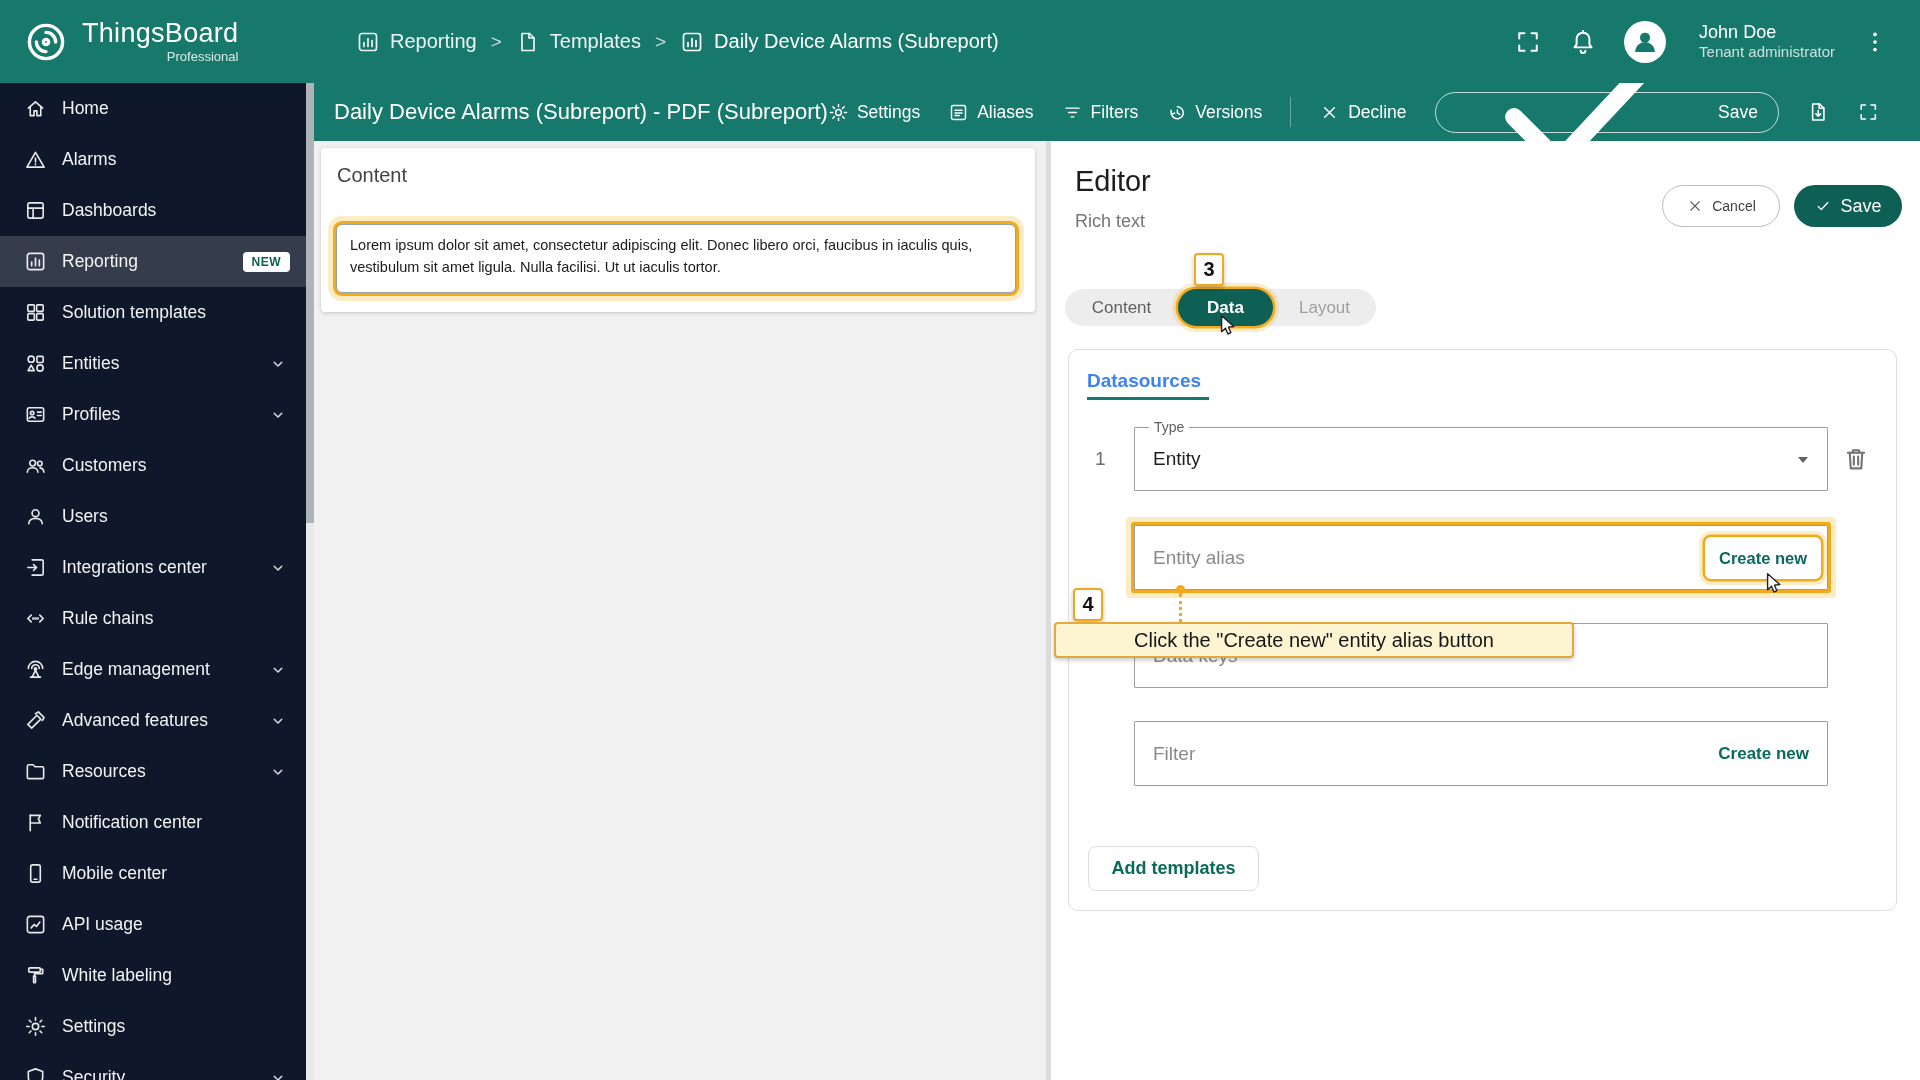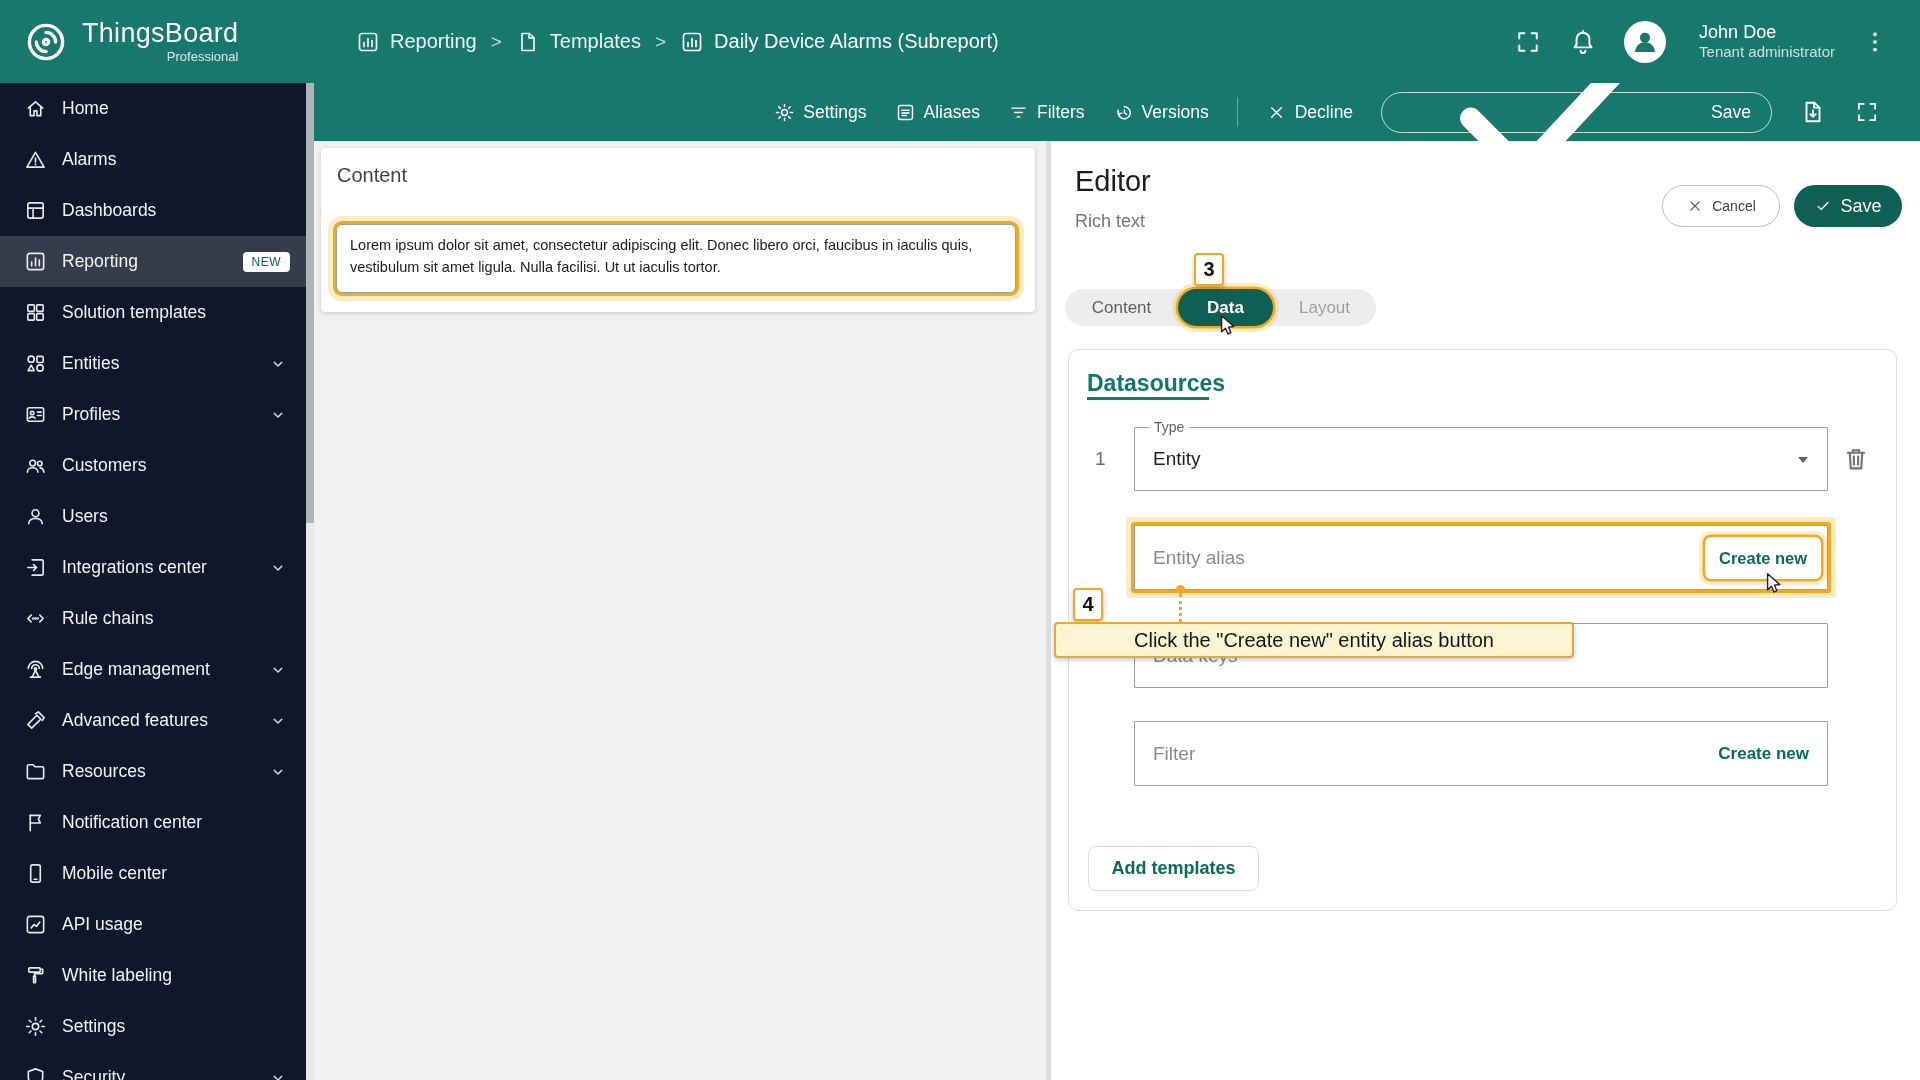--- a/index.html
+++ b/index.html
@@ -37,21 +37,21 @@
   
   #sidebar{ position:absolute; left:0; top:83px; width:314px; height:997px;
     background:#0f172a; overflow:hidden; z-index:40;}
   .nav-item{ height:51px; display:flex; align-items:center; padding-left:24px;
     color:rgba(255,255,255,.95); cursor:pointer; position:relative; padding-right:36px;}
   .nav-item.active{ background:rgba(255,255,255,.16); }
   .nav-ic{ width:23px; height:23px; flex:0 0 23px; opacity:.95; }
   .nav-label{ margin-left:15px; font-size:17.5px; font-weight:500; white-space:nowrap; }
   .nav-chev{ position:absolute; right:26px; width:20px; height:20px; opacity:.9; }
   .nav-badge{ position:absolute; right:24px; background:#fff; color:#0e5f54;
-    font-size:12px; font-weight:400; letter-spacing:.5px; padding:3px 9px; border-radius:4px;}
+    font-size:12px; font-weight:700; letter-spacing:.5px; padding:3px 9px; border-radius:4px;}
   #sb-scrolltrack{ position:absolute; right:0; top:0; width:8px; height:997px; background:#e9e9e9; }
   #sb-scrollthumb{ position:absolute; right:0; top:0; width:8px; height:440px; background:#aeb4b7; cursor:pointer;}
 
   
   #toolbar{ position:absolute; left:314px; top:83px; width:1606px; height:58px;
     background:#17786c; color:#fff; display:flex; align-items:center; z-index:45;}
   .tb-title{ margin-left:20px; font-size:22px; font-weight:500; white-space:nowrap; }
   .tb-right{ margin-left:auto; display:flex; align-items:center; gap:28px; padding-right:40px; }
   .tb-btn{ display:flex; align-items:center; gap:8px; font-size:17.5px; font-weight:500; cursor:pointer; white-space:nowrap;}
   .tb-btn .tb-ic{ width:21px; height:21px; }
@@ -88,21 +88,21 @@
   .tabbar{ position:absolute; left:14px; top:148px; height:37px; display:flex; background:#ededed; border-radius:19px;}
   .tab{ height:37px; display:flex; align-items:center; justify-content:center; font-size:17px;
     border-radius:19px; cursor:pointer; }
   .tab.t0{ width:113px; color:#5f5f5f; }
   .tab.t1{ width:95px;  background:#0e5f54; color:#fff; font-weight:600; }
   .tab.t2{ width:103px; color:#9e9e9e; }
 
   
   #ds-card{ position:absolute; left:17px; top:208px; width:829px; height:562px;
     border:1px solid #dedede; border-radius:10px; background:#fff; }
-  .ds-heading{ position:absolute; left:18px; top:20px; font-size:23px; font-weight:600; color:#0f766e; }
+  .ds-heading{ position:absolute; left:18px; top:20px; font-size:19px; font-weight:600; color:#3b82f6; }
   .ds-underline{ position:absolute; left:18px; top:47px; width:122px; height:3px; background:#17786c; }
   .ds-index{ position:absolute; left:26px; top:98px; font-size:19px; color:#6d6d6d; }
   .field{ position:absolute; left:65px; width:694px; height:65px; border:1px solid #9e9e9e;
     border-radius:1px; background:#fff; cursor:pointer;}
   #type-field{ top:77px; height:64px; }
   .float-label{ position:absolute; left:14px; top:-9px; background:#fff; padding:0 5px;
     font-size:14px; color:#616161; }
   .field-value{ position:absolute; left:18px; top:50%; transform:translateY(-50%);
     font-size:19px; color:#1f1f1f; }
   .field-ph{ position:absolute; left:18px; top:50%; transform:translateY(-50%);
@@ -454,20 +454,21 @@
         <svg viewBox="0 0 24 24" fill="none" stroke="currentColor" stroke-width="1.7" stroke-linecap="round" stroke-linejoin="round">
           <path d="M7.5 10l4.5 4.5L16.5 10"></path>
         </svg>
       </span>
   </div>
   <div id="sb-scrolltrack"></div>
   <div id="sb-scrollthumb"></div>
 </div>
 
 <div id="toolbar">
+  <span class="tb-title">Daily Device Alarms (Subreport) - PDF (Subreport)</span>
   <div class="tb-right">
     <span class="tb-btn">
       <span class="tb-ic" data-icon="settings">
           <svg viewBox="0 0 24 24" fill="none" stroke="currentColor" stroke-width="1.7" stroke-linecap="round" stroke-linejoin="round">
             <circle cx="12" cy="12" r="3.3"></circle>
             <path d="M12 2.8v2.6M12 18.6v2.6M2.8 12h2.6M18.6 12h2.6M5.5 5.5l1.8 1.8M16.7 16.7l1.8 1.8M18.5 5.5l-1.8 1.8M7.3 16.7l-1.8 1.8"></path>
           </svg>
         </span>
       <span>Settings</span>
     </span>

